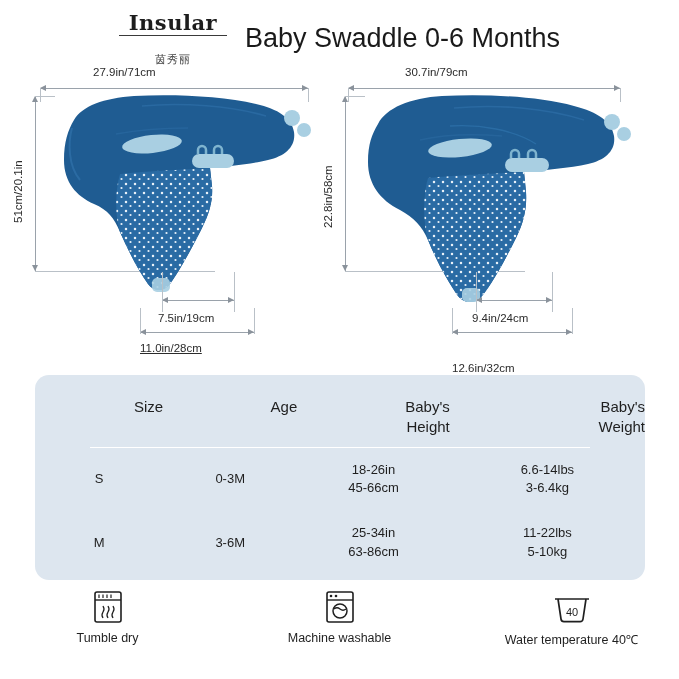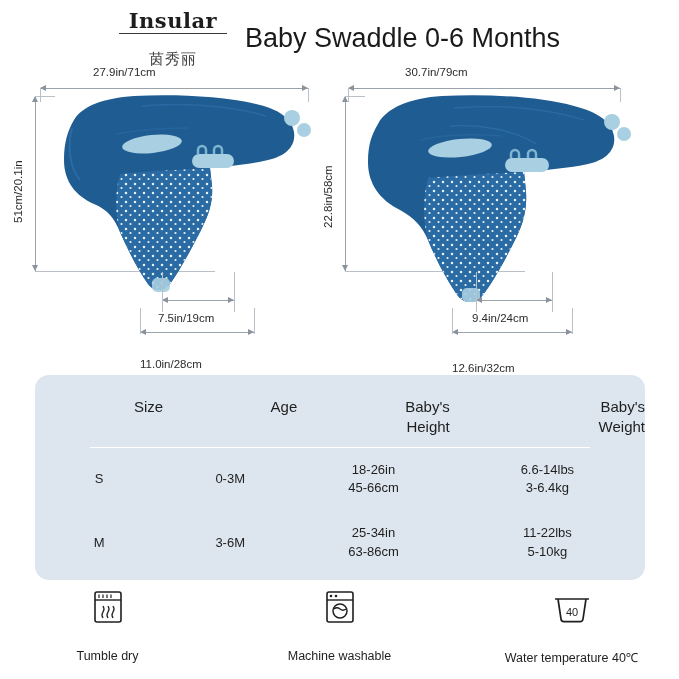--- a/index.html
+++ b/index.html
@@ -39,21 +39,21 @@
   }
   .brand-name {
     font-size: 21px;
     font-weight: bold;
     letter-spacing: 0.5px;
     color: #1d1d1d;
     line-height: 1;
     font-family: "DejaVu Serif", serif;
   }
   .brand-sub {
-    font-size: 15px;
+    font-size: 11px;
     color: #444;
     letter-spacing: 1px;
     margin-top: 16px;
   }
   .brand-rule {
     width: 108px;
     height: 1px;
     background: #3a3a3a;
     margin-top: 2px;
   }
@@ -192,21 +192,21 @@
     align-items: center;
     width: 160px;
   }
   .care-icon {
     height: 44px;
     display: flex;
     align-items: center;
     justify-content: center;
   }
   .care-label {
-    margin-top: 19px;
+    margin-top: 1px;
     font-size: 12.5px;
     color: #1f1f1f;
     white-space: nowrap;
   }
 </style>
 </head>
 <body>
 
 <div class="page">
 
@@ -279,21 +279,21 @@
     <div class="arrow right" style="left:228px; top:235px;"></div>
     <div class="tick-v" style="left:162px; top:210px; height:40px;"></div>
     <div class="tick-v" style="left:234px; top:210px; height:40px;"></div>
     <div class="dim-label" style="left:158px; top:250px;text-align:center;">7.5in/19cm</div>
 
     <div class="line-h" style="left:140px; top:270px; width:114px;"></div>
     <div class="arrow left" style="left:140px; top:267px;"></div>
     <div class="arrow right" style="left:248px; top:267px;"></div>
     <div class="tick-v" style="left:140px; top:246px; height:26px;"></div>
     <div class="tick-v" style="left:254px; top:246px; height:26px;"></div>
-    <div class="dim-label" style="left:140px; top:296px;">11.0in/28cm</div>
+    <div class="dim-label" style="left:140px; top:280px;text-decoration:underline;">11.0in/28cm</div>
 
     <div class="dim-label" style="left:405px; top:4px;">30.7in/79cm</div>
     <div class="line-h" style="left:348px; top:26px; width:272px;"></div>
     <div class="arrow left" style="left:348px; top:23px;"></div>
     <div class="arrow right" style="left:614px; top:23px;"></div>
     <div class="tick-v" style="left:348px; top:26px; height:14px;"></div>
     <div class="tick-v" style="left:620px; top:26px; height:14px;"></div>
 
     <div class="dim-label vertical" style="left:322px; top:90px; height:90px;">22.8in/58cm</div>
     <div class="line-v" style="left:345px; top:34px; height:175px;"></div>

